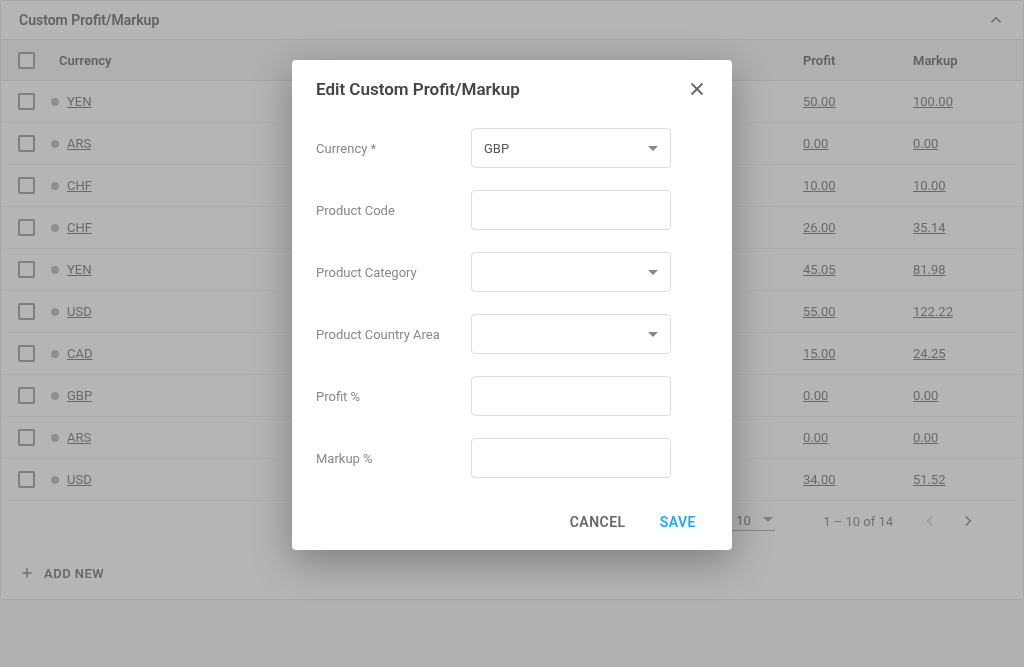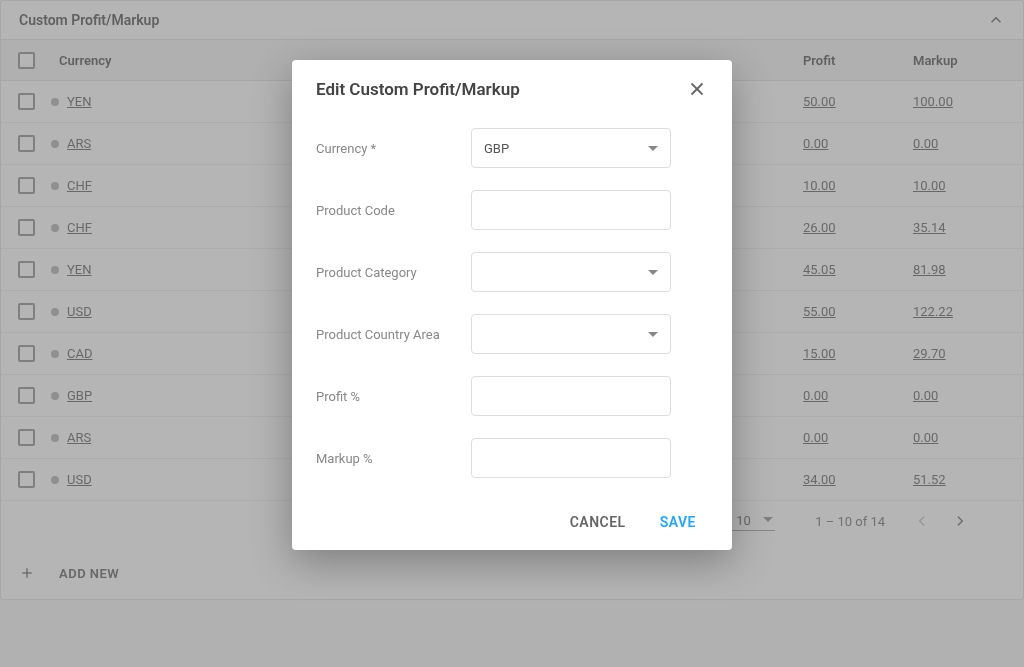--- a/index.html
+++ b/index.html
@@ -108,21 +108,21 @@
       position: absolute; right: 2px; top: 6px;
     }
 
     .pager-arrows { display: flex; gap: 20px; align-items: center; margin-left: 12px; }
     .pager-arrow { stroke: #666; width: 18px; height: 18px; cursor: pointer; }
     .pager-arrow.disabled { stroke: #bbb; }
 
     .add-new {
       display: flex;
       align-items: center;
-      gap: 24px;
+      gap: 9px;
       padding: 24px 18px 18px 18px;
       font-weight: 600;
       color: #555;
       letter-spacing: 0.5px;
       cursor: pointer;
       font-size: 13px;
     }
 
     
     .overlay {
@@ -305,21 +305,21 @@
       <div class="row">
         <div class="col-check">
           <div class="checkbox"></div>
         </div>
         <div class="col-currency">
           <span class="dot"></span>
           <span>CAD</span>
         </div>
         <div class="col-spacer"></div>
         <div class="col-profit">15.00</div>
-        <div class="col-markup">29.70</div>
+        <div class="col-markup">24.25</div>
       </div>
       <div class="row">
         <div class="col-check">
           <div class="checkbox"></div>
         </div>
         <div class="col-currency">
           <span class="dot"></span>
           <span>GBP</span>
         </div>
         <div class="col-spacer"></div>
@@ -359,21 +359,21 @@
     <span style="margin-left:12px;">Jump to page</span>
     <span class="jump-select">
       <span>1</span>
       <span class="caret"></span>
     </span>
     <span style="margin-left:24px;">Items per page:</span>
     <span class="items-select">
       <span>10</span>
       <span class="caret"></span>
     </span>
-    <span style="margin-left:24px;text-align:center;">1 – 10 of 14</span>
+    <span style="margin-left:32px;text-align:center;">1 – 10 of 14</span>
     <div class="pager-arrows">
       <svg class="pager-arrow disabled" viewBox="0 0 24 24" fill="none" stroke-width="2">
           <polyline points="15 18 9 12 15 6"></polyline>
         </svg>
       <svg class="pager-arrow" viewBox="0 0 24 24" fill="none" stroke-width="2">
           <polyline points="9 18 15 12 9 6"></polyline>
         </svg>
     </div>
   </div>
 

